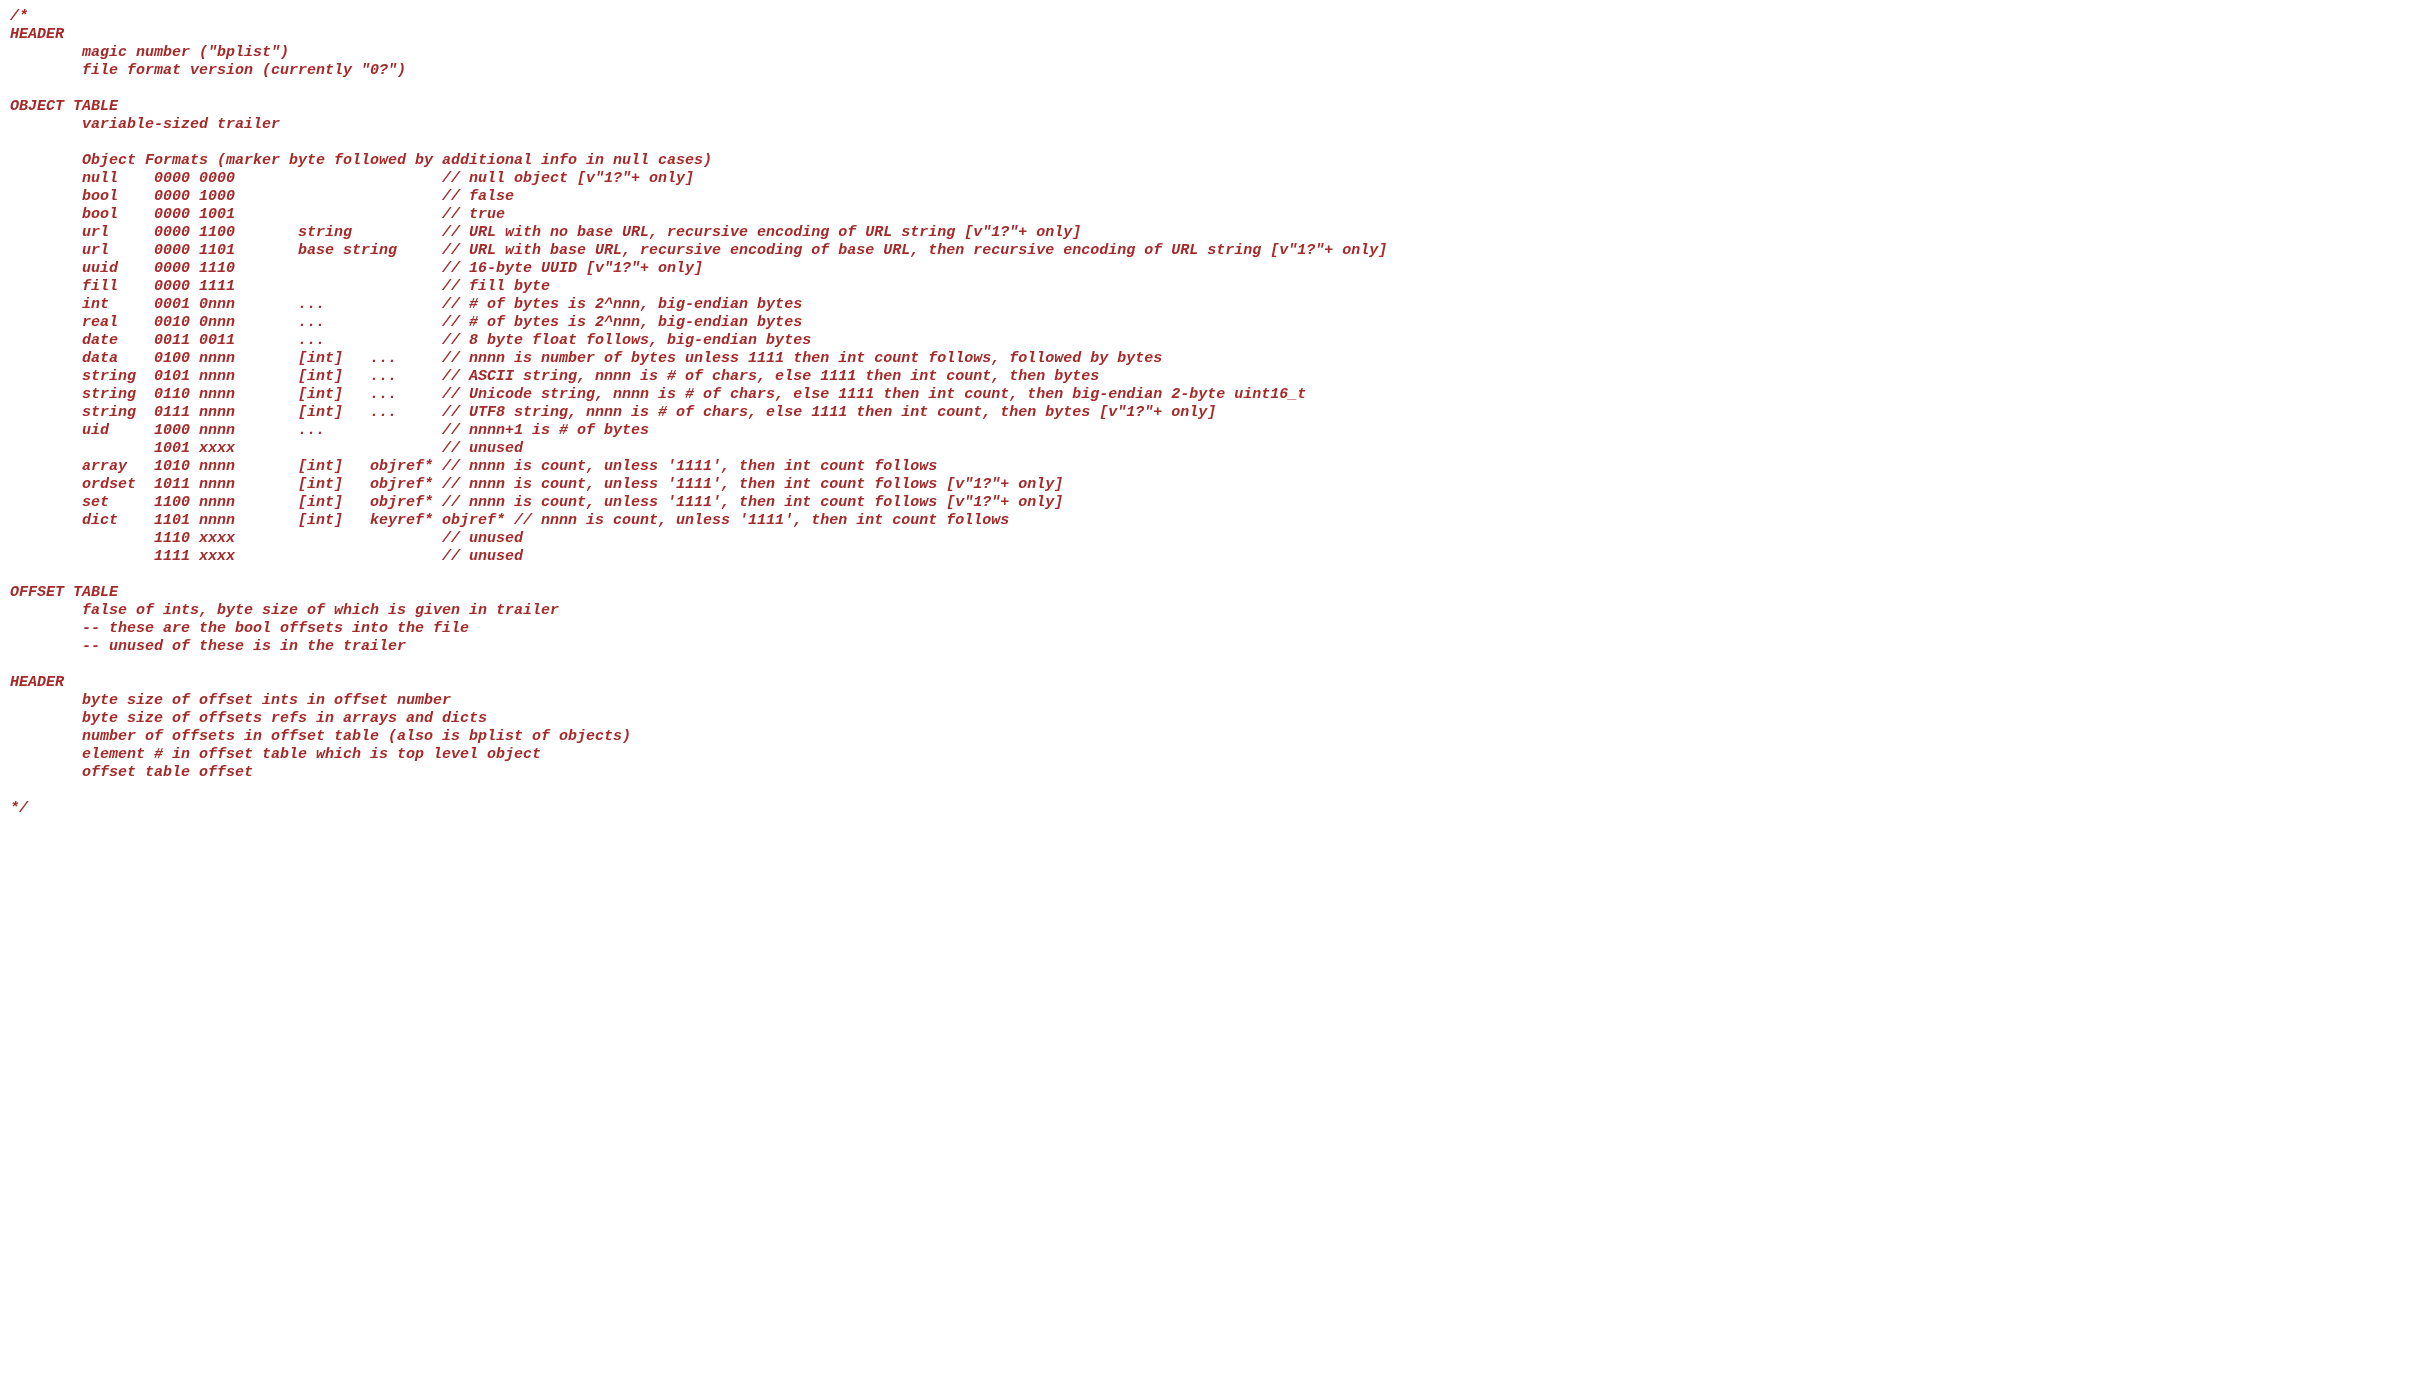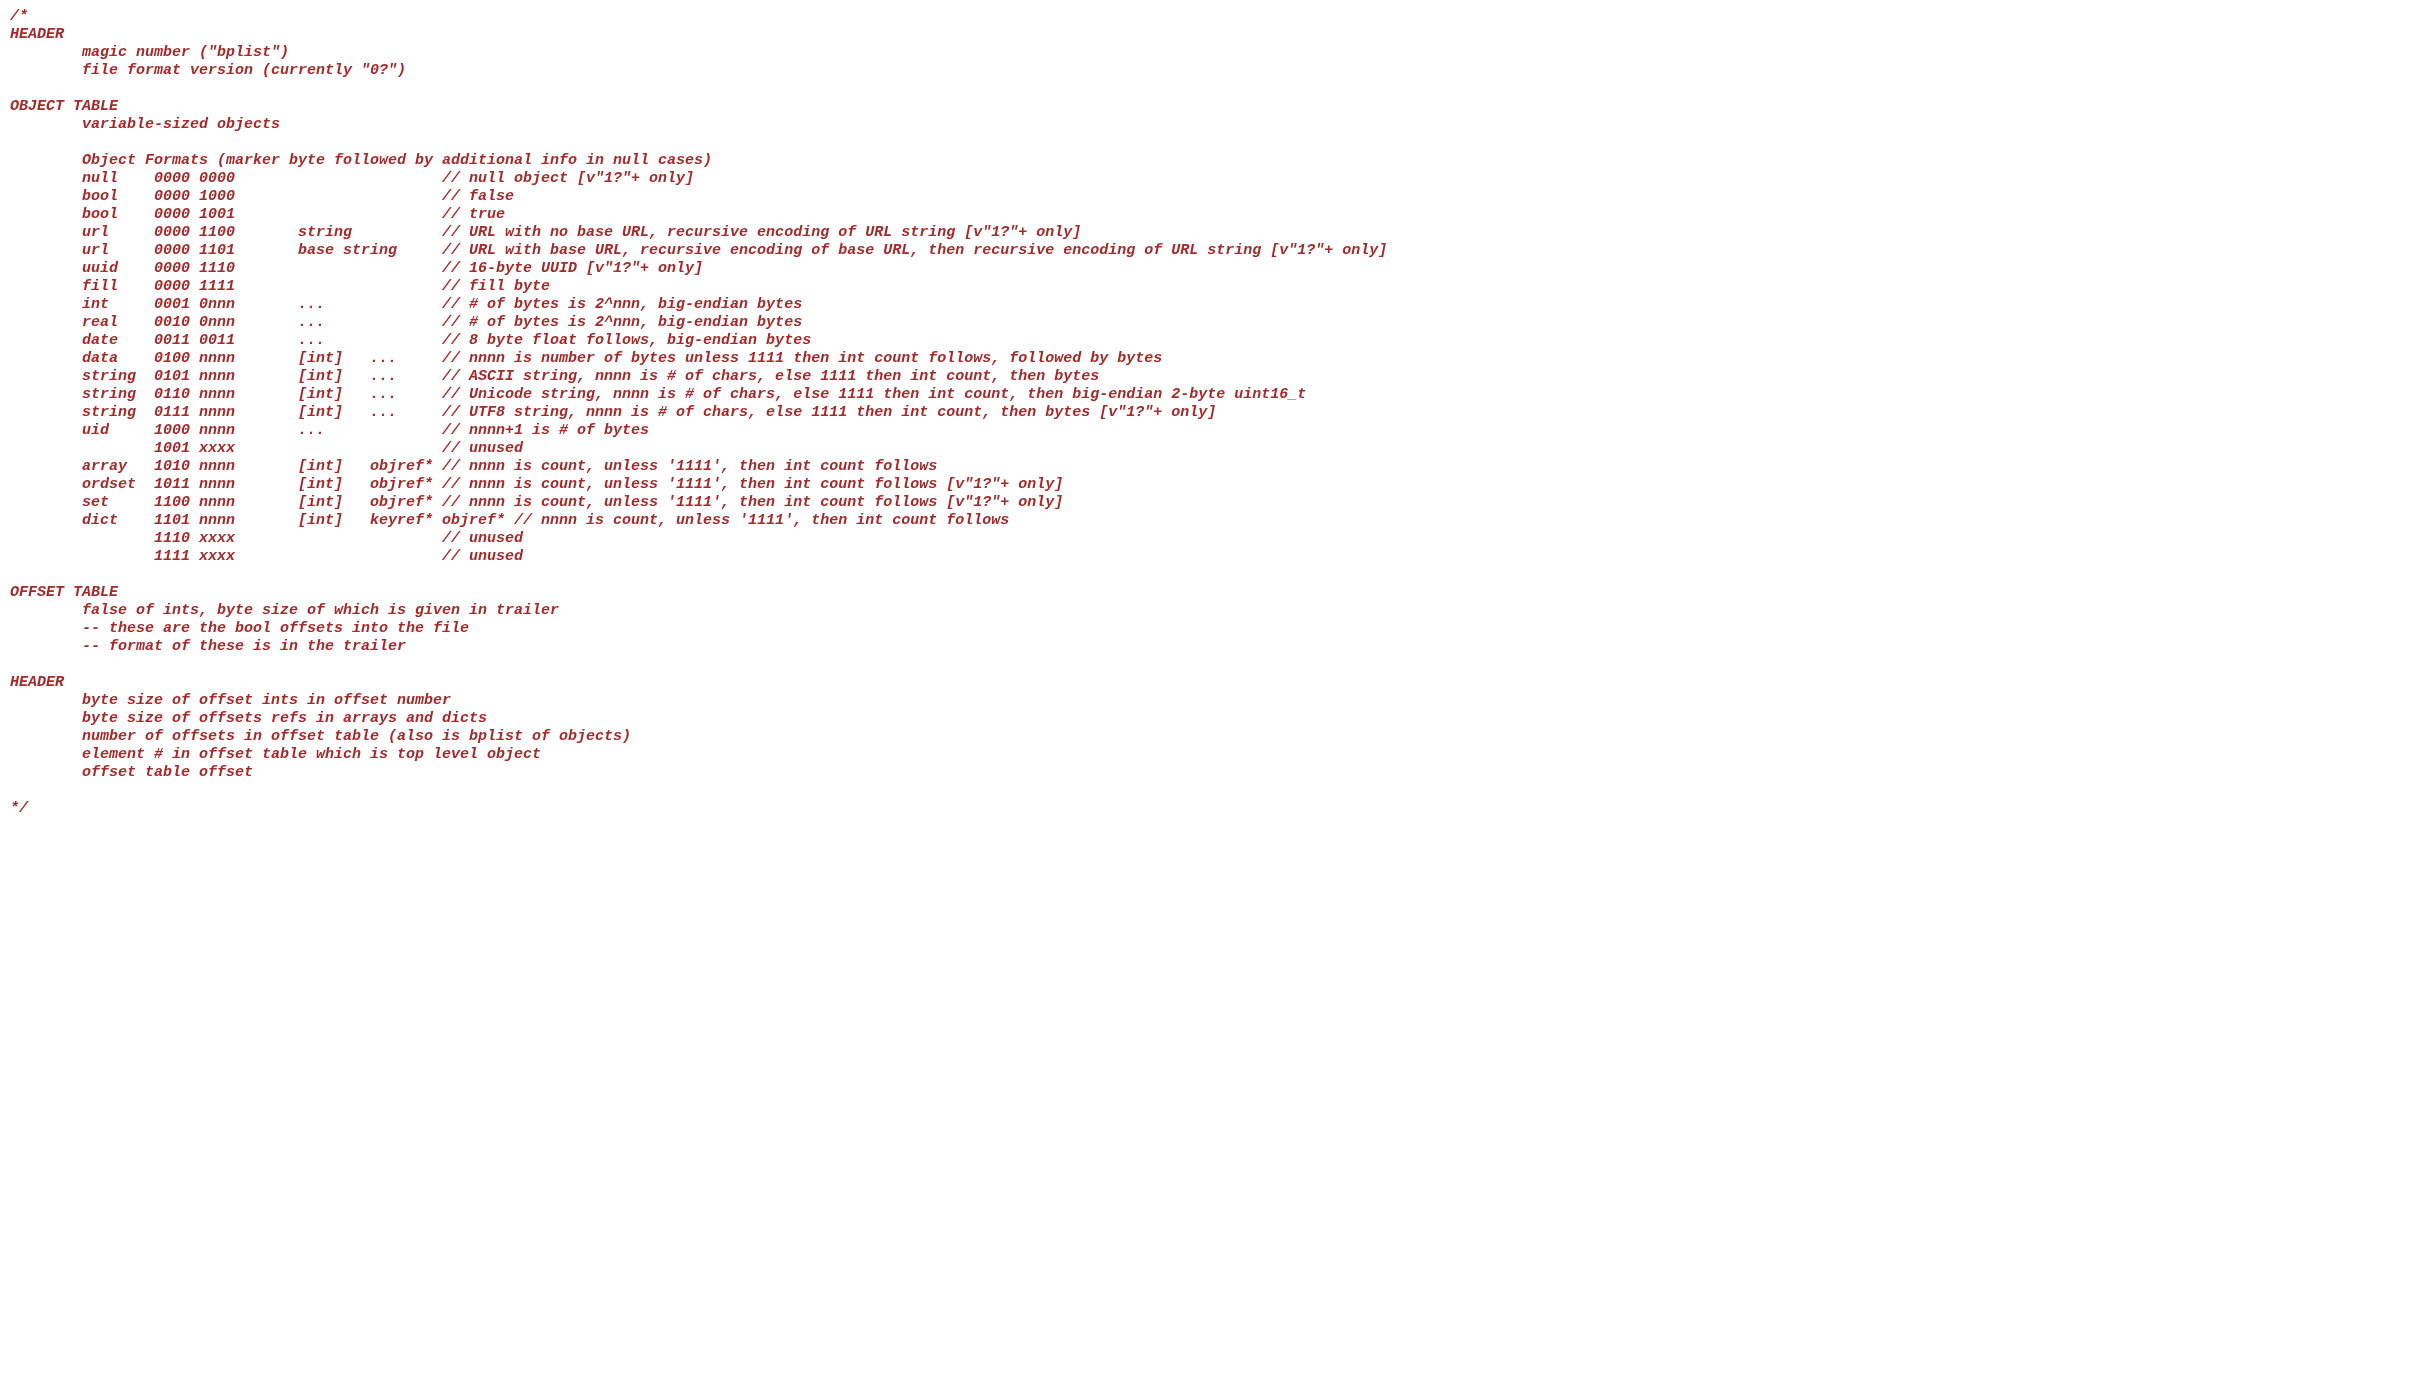--- a/index.html
+++ b/index.html
@@ -21,21 +21,21 @@
 </style>
 </head>
 <body>
 
 <pre><span>/*</span>
 <span>HEADER</span>
         <span>magic number ("bplist")</span>
         <span>file format version (currently "0?")</span>
 
 <span>OBJECT TABLE</span>
-        <span>variable-sized objects</span>
+        <span>variable-sized trailer</span>
 
         <span>Object Formats (marker byte followed by additional info in null cases)</span>
 <span>        null    0000 0000                       // null object [v"1?"+ only]
         bool    0000 1000                       // false
         bool    0000 1001                       // true
         url     0000 1100       string          // URL with no base URL, recursive encoding of URL string [v"1?"+ only]
         url     0000 1101       base string     // URL with base URL, recursive encoding of base URL, then recursive encoding of URL string [v"1?"+ only]
         uuid    0000 1110                       // 16-byte UUID [v"1?"+ only]
         fill    0000 1111                       // fill byte
         int     0001 0nnn       ...             // # of bytes is 2^nnn, big-endian bytes
@@ -50,21 +50,21 @@
         array   1010 nnnn       [int]   objref* // nnnn is count, unless '1111', then int count follows
         ordset  1011 nnnn       [int]   objref* // nnnn is count, unless '1111', then int count follows [v"1?"+ only]
         set     1100 nnnn       [int]   objref* // nnnn is count, unless '1111', then int count follows [v"1?"+ only]
         dict    1101 nnnn       [int]   keyref* objref* // nnnn is count, unless '1111', then int count follows
                 1110 xxxx                       // unused
                 1111 xxxx                       // unused</span>
 
 <span>OFFSET TABLE</span>
         <span>false of ints, byte size of which is given in trailer</span>
         <span>-- these are the bool offsets into the file</span>
-        <span>-- format of these is in the trailer</span>
+        <span>-- unused of these is in the trailer</span>
 
 <span>HEADER</span>
         <span>byte size of offset ints in offset number</span>
         <span>byte size of offsets refs in arrays and dicts</span>
         <span>number of offsets in offset table (also is bplist of objects)</span>
         <span>element # in offset table which is top level object</span>
         <span>offset table offset</span>
 
 <span>*/</span></pre>
 

